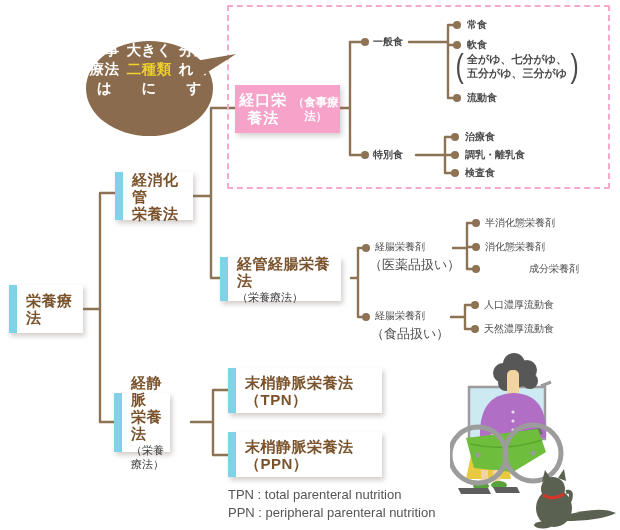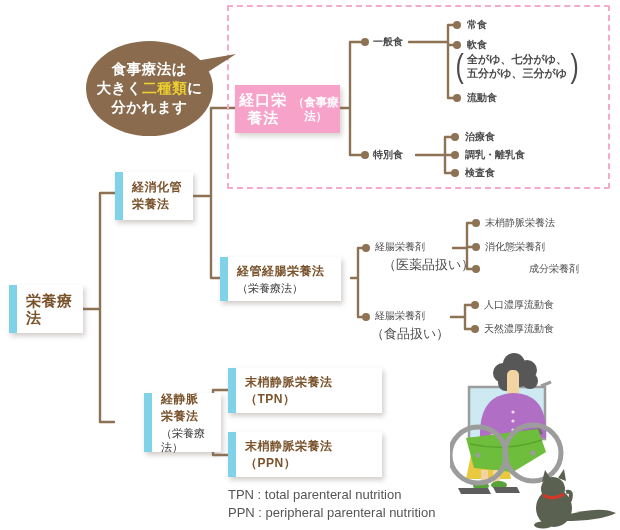--- a/index.html
+++ b/index.html
@@ -13,21 +13,21 @@
     position:absolute;left:227px;top:5px;width:379px;height:180px;
     border:2px dashed #f5aacd;border-radius:2px;
   }
   
   .node{
     position:absolute;background:#fff;box-shadow:2px 3px 5px rgba(120,110,100,0.35);
     display:flex;align-items:center;
   }
   .node .bar{width:8px;align-self:stretch;background:#7fd2e8;flex:none;}
   .node .txt{flex:1;padding:3px 4px 3px 9px;color:#7a532c;font-weight:bold;line-height:17px;}
-  .node .txt .big{font-size:12px;letter-spacing:0.5px;display:block;}
+  .node .txt .big{font-size:15px;letter-spacing:0.5px;display:block;}
   .node .txt .sub{font-size:11px;color:#3c3c3c;font-weight:normal;display:block;line-height:14px;margin-top:1px;}
   .node-root .txt .big{font-size:15px;}
   
   .pink-node{
     position:absolute;left:235px;top:85px;width:105px;height:48px;
     background:#f6a2c9;box-shadow:2px 3px 5px rgba(120,110,100,0.3);
     display:flex;flex-direction:row;justify-content:center;align-items:center;
     color:#fff;text-align:center;
   }
   .pink-node .big{font-size:15px;font-weight:bold;letter-spacing:1px;line-height:18px;}
@@ -39,21 +39,21 @@
   
   .note{
     position:absolute;left:454px;top:51px;display:flex;align-items:center;color:#4b4b4b;
   }
   .note .paren{font-size:33px;font-weight:normal;line-height:30px;transform:scaleX(0.75);}
   .note .lines{font-size:11px;font-weight:bold;line-height:14px;padding:0 2px;white-space:nowrap;text-align:center;}
   
   .bubble{
     position:absolute;left:86px;top:41px;width:127px;height:95px;background:#8a6b4d;
     border-radius:50%;color:#fff;text-align:center;font-size:14.5px;font-weight:bold;
-    line-height:19px;display:flex;flex-direction:column;justify-content:center;
+    line-height:19px;display:flex;flex-direction:row;justify-content:center;
     letter-spacing:0.5px;
   }
   .bubble .em{color:#eed02e;}
   .bubble-tail{
     position:absolute;left:194px;top:55px;width:0;height:0;border-style:solid;
     border-width:5px 0 13px 44px;border-color:transparent transparent transparent #8a6b4d;
     transform:rotate(-16deg);
   }
   
   .foot{position:absolute;left:228px;color:#555555;font-size:13px;line-height:18px;white-space:nowrap;}
@@ -133,21 +133,21 @@
   </div>
 
   <div class="node" style="left:220px;top:257px;width:121px;height:44px;">
     <span class="bar"></span>
     <span class="txt">
       <span class="big">経管経腸栄養法</span>
       <span class="sub">（栄養療法）</span>
     </span>
   </div>
 
-  <div class="node" style="left:114px;top:393px;width:77px;height:59px;margin-left:30px;">
+  <div class="node" style="left:114px;top:393px;width:56px;height:59px;">
     <span class="bar"></span>
     <span class="txt">
       <span class="big">経静脈</span>
       <span class="big">栄養法</span>
       <span class="sub">（栄養療法）</span>
     </span>
   </div>
 
   <div class="node" style="left:228px;top:368px;width:154px;height:45px;">
     <span class="bar"></span>
@@ -160,21 +160,21 @@
     <span class="bar"></span>
     <span class="txt">
         <span class="big">末梢静脈栄養法（PPN）</span>
       </span>
   </div>
 
   <span class="lbl b" style="left:373px;top:34px;">一般食</span>
   <span class="lbl b" style="left:373px;top:147px;">特別食</span>
 
   <span class="lbl" style="left:375px;top:239px;">経腸栄養剤</span>
-  <span class="sublbl" style="left:383px;top:257px;text-align:center;">（医薬品扱い）</span>
+  <span class="sublbl" style="left:369px;top:257px;text-align:center;">（医薬品扱い）</span>
 
   <span class="lbl" style="left:375px;top:308px;">経腸栄養剤</span>
   <span class="sublbl" style="left:371px;top:326px;">（食品扱い）</span>
 
   <span class="lbl b" style="left:467px;top:17px;">常食</span>
   <span class="lbl b" style="left:467px;top:37px;">軟食</span>
 
   <span class="note">
     <span class="paren">(</span>
     <span class="lines">
@@ -182,21 +182,21 @@
       <span>五分がゆ、三分がゆ</span>
     </span>
     <span class="paren">)</span>
   </span>
 
   <span class="lbl b" style="left:467px;top:90px;">流動食</span>
   <span class="lbl b" style="left:465px;top:129px;">治療食</span>
   <span class="lbl b" style="left:465px;top:147px;">調乳・離乳食</span>
   <span class="lbl b" style="left:465px;top:165px;">検査食</span>
 
-  <span class="lbl" style="left:485px;top:215px;">末梢静脈栄養法</span>
+  <span class="lbl" style="left:485px;top:215px;">半消化態栄養剤</span>
   <span class="lbl" style="left:485px;top:239px;">消化態栄養剤</span>
   <span class="lbl" style="left:485px;top:261px;margin-left:44px;">成分栄養剤</span>
   <span class="lbl" style="left:484px;top:297px;">人口濃厚流動食</span>
   <span class="lbl" style="left:484px;top:321px;">天然濃厚流動食</span>
 
   <span class="foot" style="top:486px;">TPN : total parenteral nutrition</span>
   <span class="foot" style="top:504px;">PPN : peripheral parenteral nutrition</span>
 
   <svg width="175" height="185" viewBox="450 348 175 185" style="left:450px;top:348px;">
 

